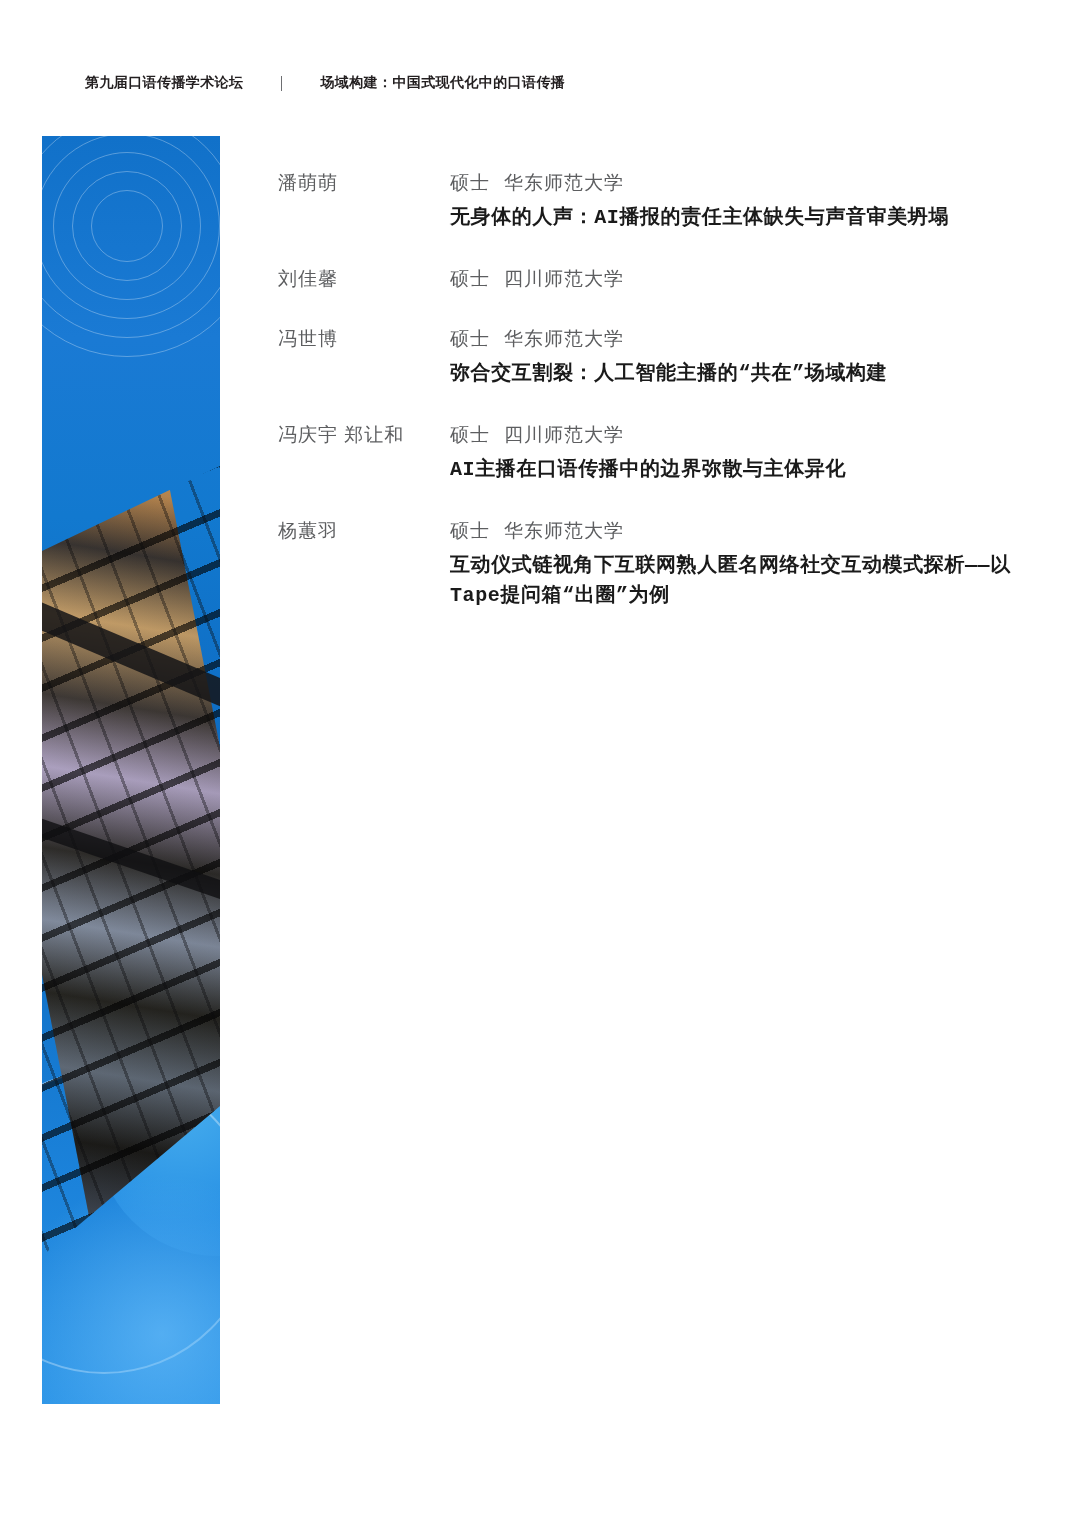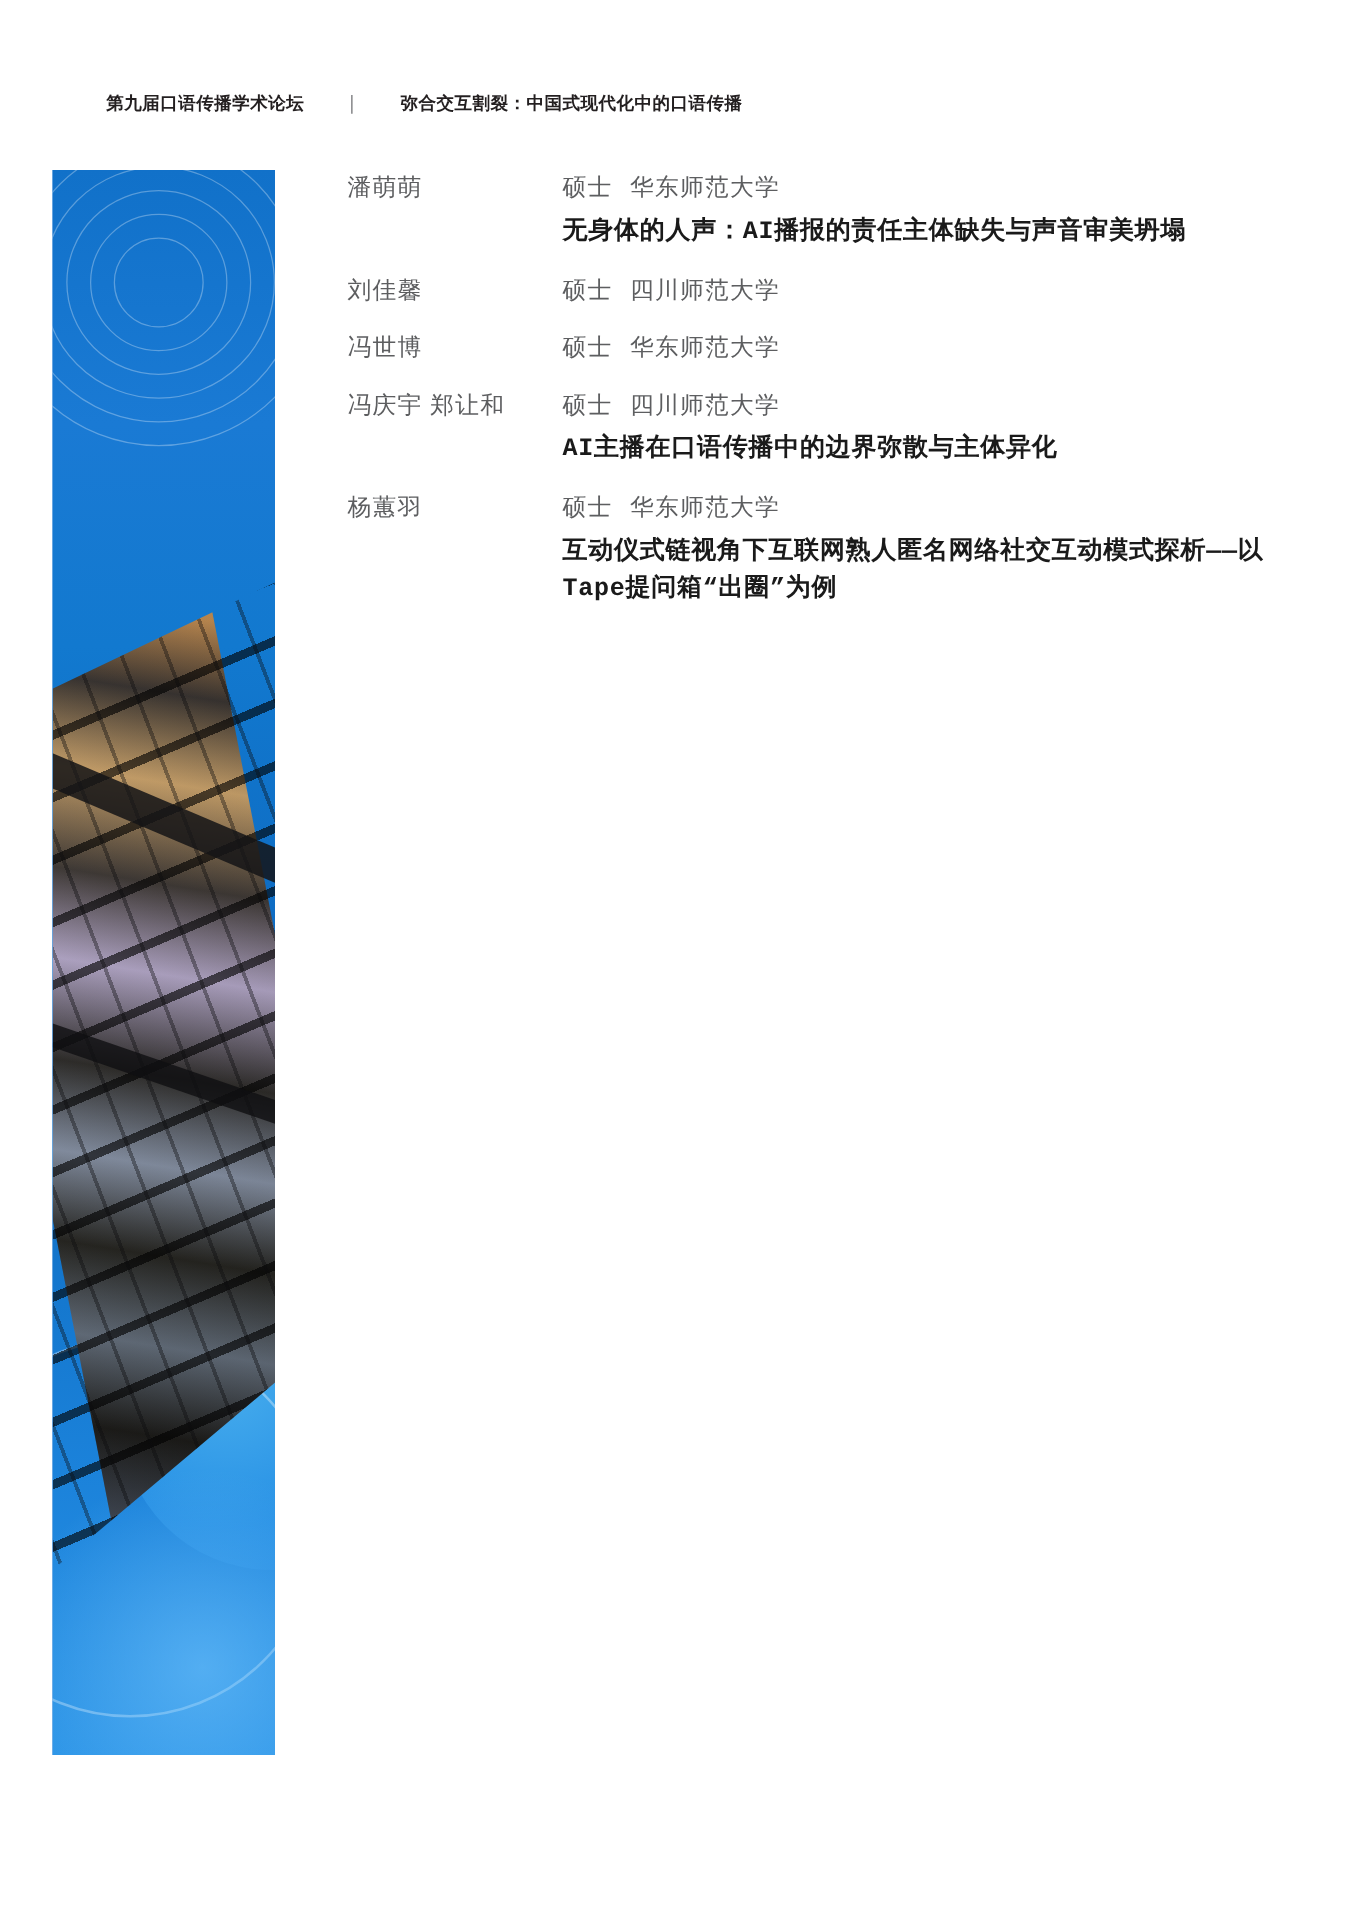--- a/index.html
+++ b/index.html
@@ -182,20 +182,21 @@
   
   .list {
     position: absolute;
     left: 278px;
     top: 137px;
     width: 760px;
   }
   .entry {
     position: relative;
     margin-bottom: 18px;
+    margin-top: 32px;
   }
   .entry-head {
     display: flex;
     align-items: flex-start;
   }
   .author {
     width: 172px;
     flex: 0 0 172px;
     font-size: 19px;
     color: #5d5e60;
@@ -220,21 +221,21 @@
     line-height: 30px;
     font-family: Liberation Mono, monospace;
   }
 </style>
 </head>
 <body>
 
 <div class="header">
   <span>第九届口语传播学术论坛</span>
   <span class="divider"></span>
-  <span>弥合交互割裂：中国式现代化中的口语传播</span>
+  <span>场域构建：中国式现代化中的口语传播</span>
 </div>
 
 <div class="art-strip">
   <div class="art-sky"></div>
   <div class="arcs">
     <span style="width:70px;height:70px;"></span>
     <span style="width:108px;height:108px;"></span>
     <span style="width:146px;height:146px;"></span>
     <span style="width:184px;height:184px;"></span>
     <span style="width:222px;height:222px;"></span>
@@ -274,20 +275,21 @@
     </div>
   </div>
 
   <div class="entry">
     <div class="entry-head">
       <div class="author">冯世博</div>
       <div class="affil">
         <span class="deg">硕士</span><span>华东师范大学</span>
       </div>
     </div>
+    <div class="title">弥合交互割裂：人工智能主播的“共在”场域构建</div>
   </div>
 
   <div class="entry">
     <div class="entry-head">
       <div class="author">冯庆宇 郑让和</div>
       <div class="affil">
         <span class="deg">硕士</span><span>四川师范大学</span>
       </div>
     </div>
     <div class="title">AI主播在口语传播中的边界弥散与主体异化</div>

